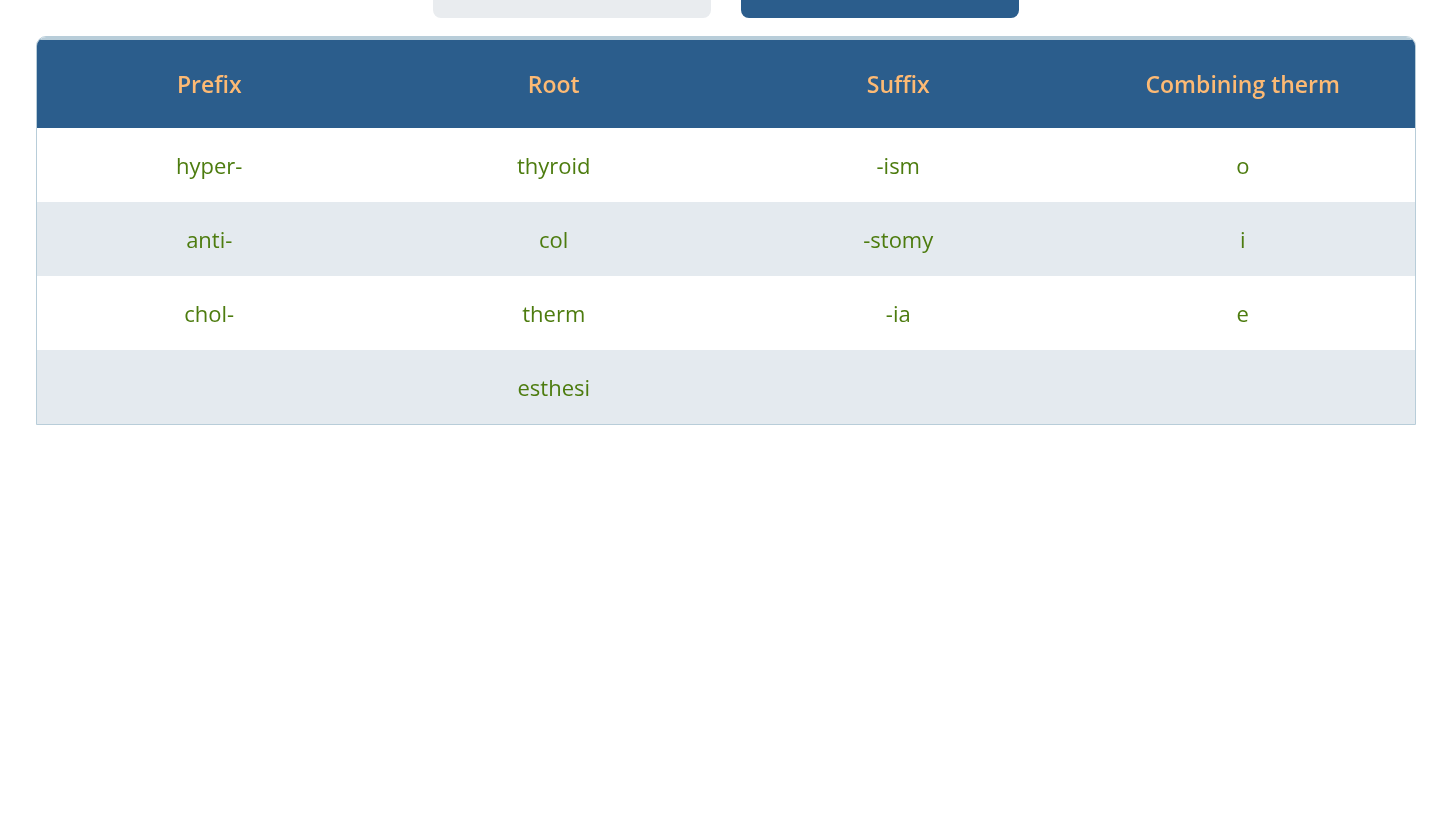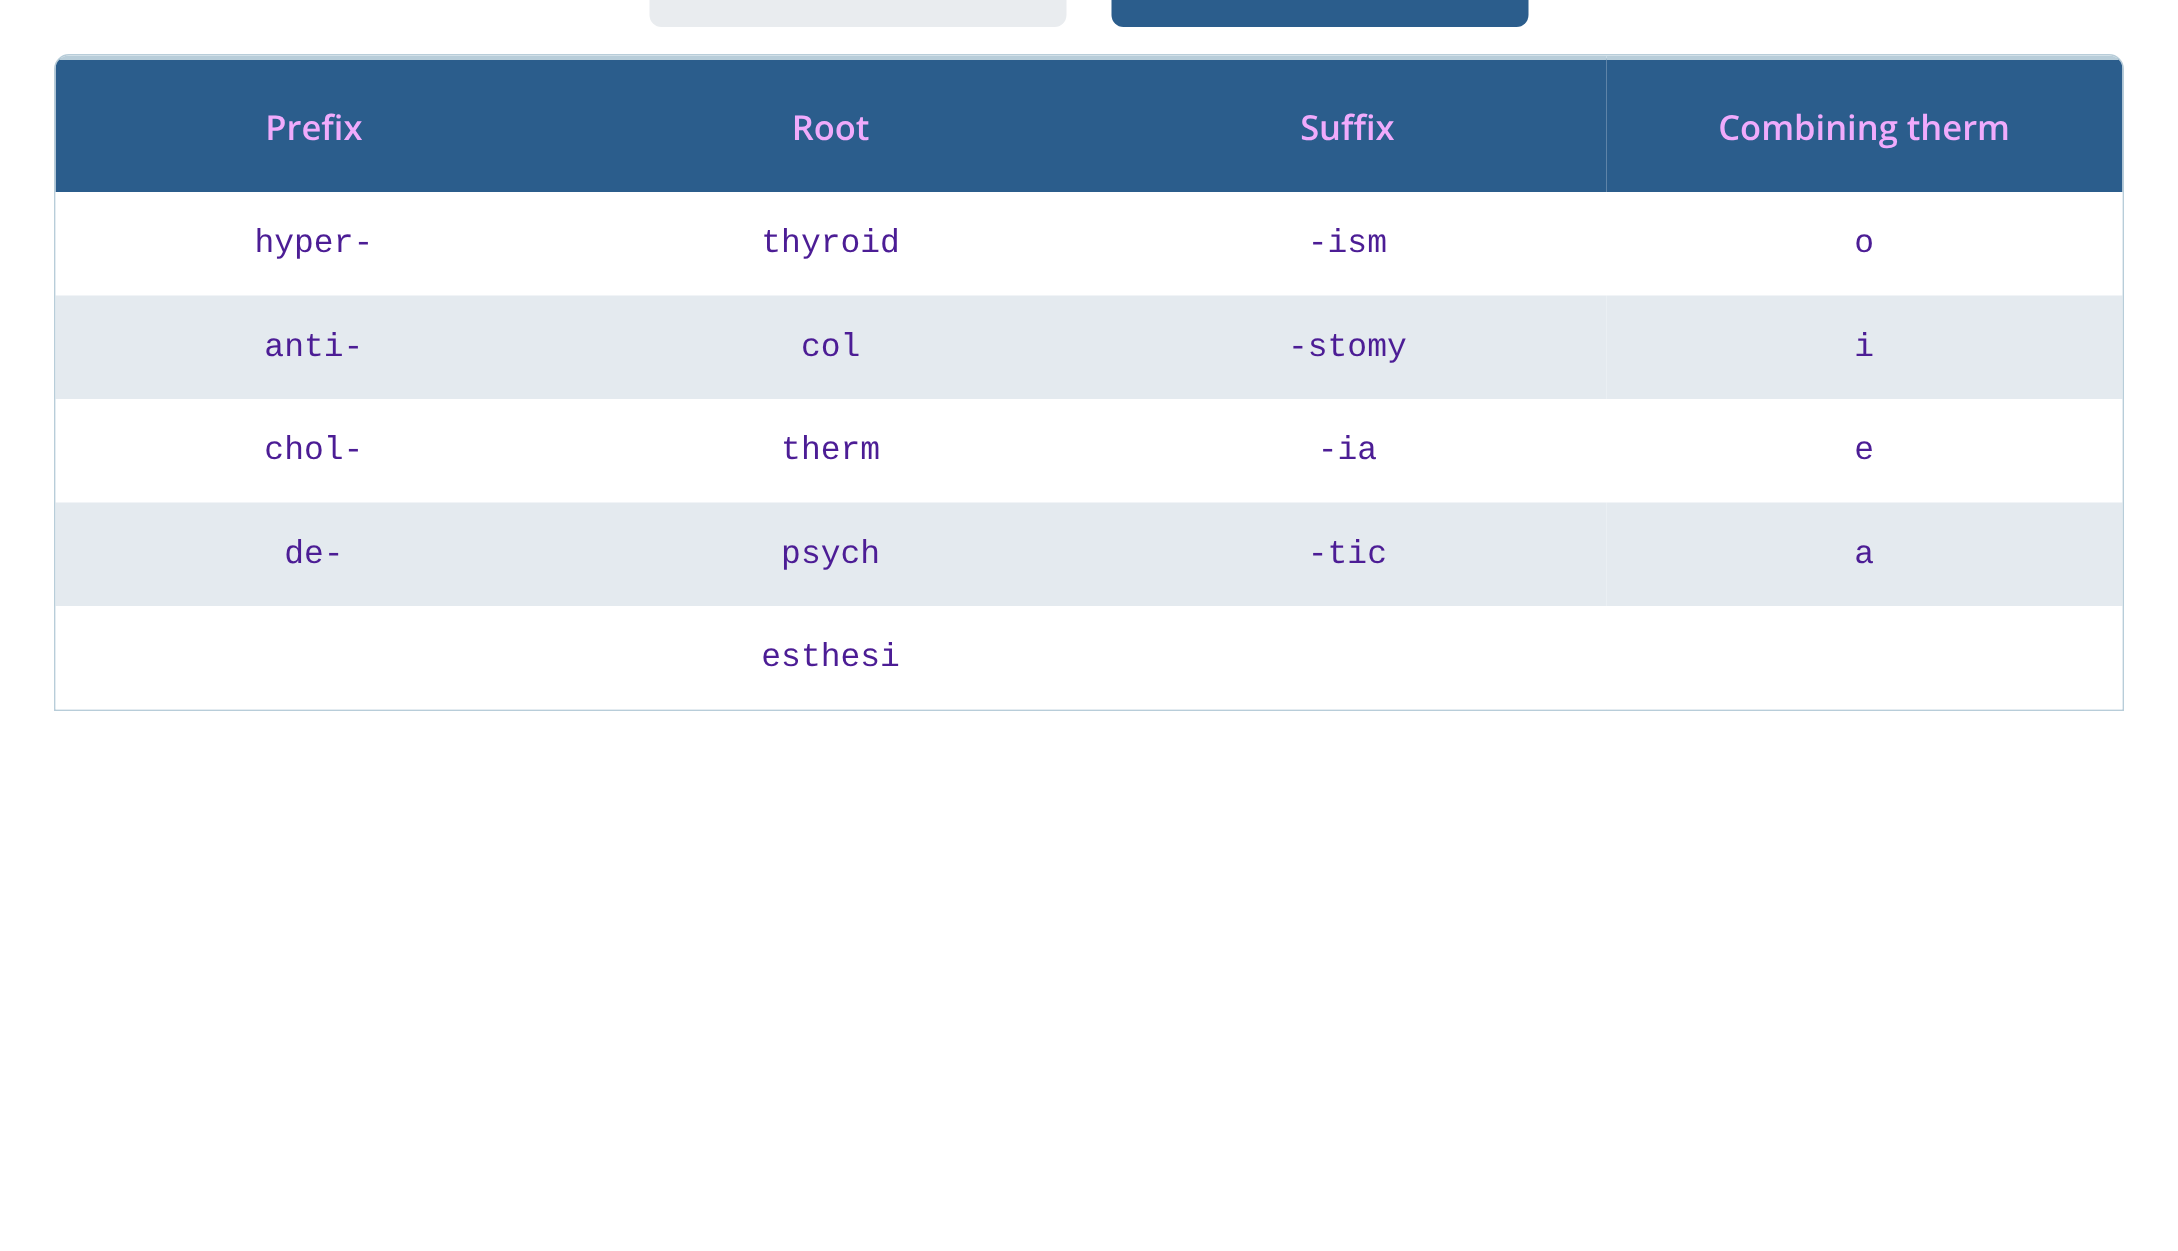--- a/index.html
+++ b/index.html
@@ -48,43 +48,42 @@
     table {
       width: 100%;
       border-collapse: collapse;
     }
 
     thead tr {
       background: #2b5d8c;
     }
 
     th {
-      color: #f0abfc;
+      color: #fdba74;
       font-weight: 600;
       font-size: 23px;
       padding: 28px 1px;
       text-align: center;
       border-top: 3px solid #b8cdd9;
     }
 
     tbody tr {
       background: #ffffff;
     }
 
     tbody tr:nth-child(even) {
       background: #e4eaef;
     }
 
     td {
-      color: #4c1d95;
+      color: #4d7c0f;
       font-size: 22px;
       padding: 22px 10px;
       text-align: center;
       font-weight: 400;
-      font-family: Liberation Mono, monospace;
     }
 
     th, td {
       width: 25%;
     }
   </style>
 </head>
 <body>
 
 <div class="top-buttons">
@@ -115,26 +114,20 @@
         <td>-stomy</td>
         <td>i</td>
       </tr>
       <tr>
         <td>chol-</td>
         <td>therm</td>
         <td>-ia</td>
         <td>e</td>
       </tr>
       <tr>
-        <td>de-</td>
-        <td>psych</td>
-        <td>-tic</td>
-        <td>a</td>
-      </tr>
-      <tr>
         <td></td>
         <td>esthesi</td>
         <td></td>
         <td></td>
       </tr>
     </tbody>
   </table>
 </div>
 
 </body></html>

